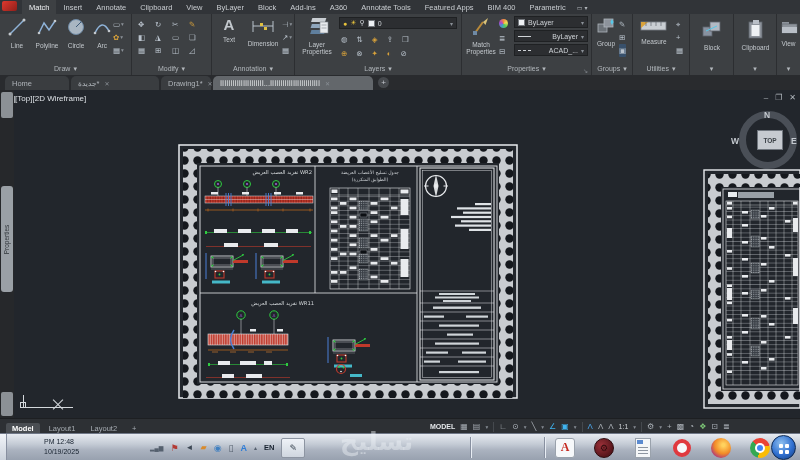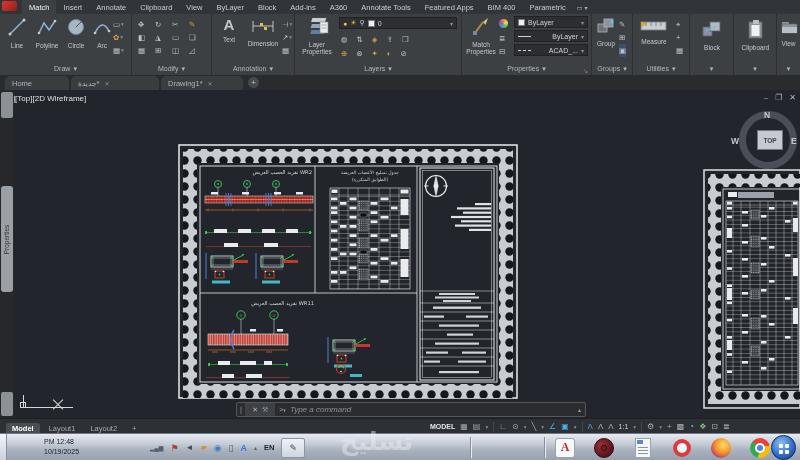--- a/index.html
+++ b/index.html
@@ -389,22 +389,26 @@
   </div>
 
   <div id="filetabs" class="abs">
     <div class="ftab" style="width:64px">
         <span>Home</span>
       </div>
     <div class="ftab" style="width:88px">
         <span>جديدة*</span>
         <span class="x">✕</span>
       </div>
-    <div class="ftab" style="width:82px">
+    <div class="ftab" style="width:50px">
         <span>Drawing1*</span>
+        <span class="x">✕</span>
+      </div>
+    <div class="ftab active" style="width:160px">
+        <span style="overflow:hidden;white-space:nowrap;max-width:138px;display:inline-block">اااااااااااااااااااااااا...ااااااااااااااااااااا</span>
         <span class="x">✕</span>
       </div>
     <div class="newtab">+</div>
   </div>
 
   <div id="canvas" class="abs">
 
     <div id="vplabel" class="abs">[-][Top][2D Wireframe]</div>
 
     <div id="winbtns" class="abs">
@@ -771,30 +775,20 @@
         </g>
       </g>
     </svg>
 
     <div class="abs" style="left:23px;top:305px;width:1px;height:13px;background:#d4d8dc"></div>
     <div class="abs" style="left:23px;top:317px;width:50px;height:1px;background:#d4d8dc"></div>
     <div class="abs" style="left:20px;top:312px;width:6px;height:6px;border:1px solid #d4d8dc"></div>
     <div class="xline" style="left:51px;top:314px;transform:rotate(45deg)"></div>
     <div class="xline" style="left:51px;top:314px;transform:rotate(-45deg)"></div>
 
-    <div id="cmdbar" class="abs">
-      <span style="font-size:6px;color:#7a8086;margin:0 2px">║</span>
-      <div class="seg">
-        <span>✕</span>
-        <span style="color:#7f98ad">⚒</span>
-      </div>
-      <span class="pr"><span>&gt;</span><span style="font-size:5px">▾</span></span>
-      <span class="ph">Type a command</span>
-      <span class="up">▴</span>
-    </div>
   </div>
 
   <div id="statusrow" class="abs">
     <div id="mtabs">
       <span class="mt active">Model</span>
       <span class="mt">Layout1</span>
       <span class="mt">Layout2</span>
       <span class="mt">+</span>
     </div>
     <div id="scluster">

